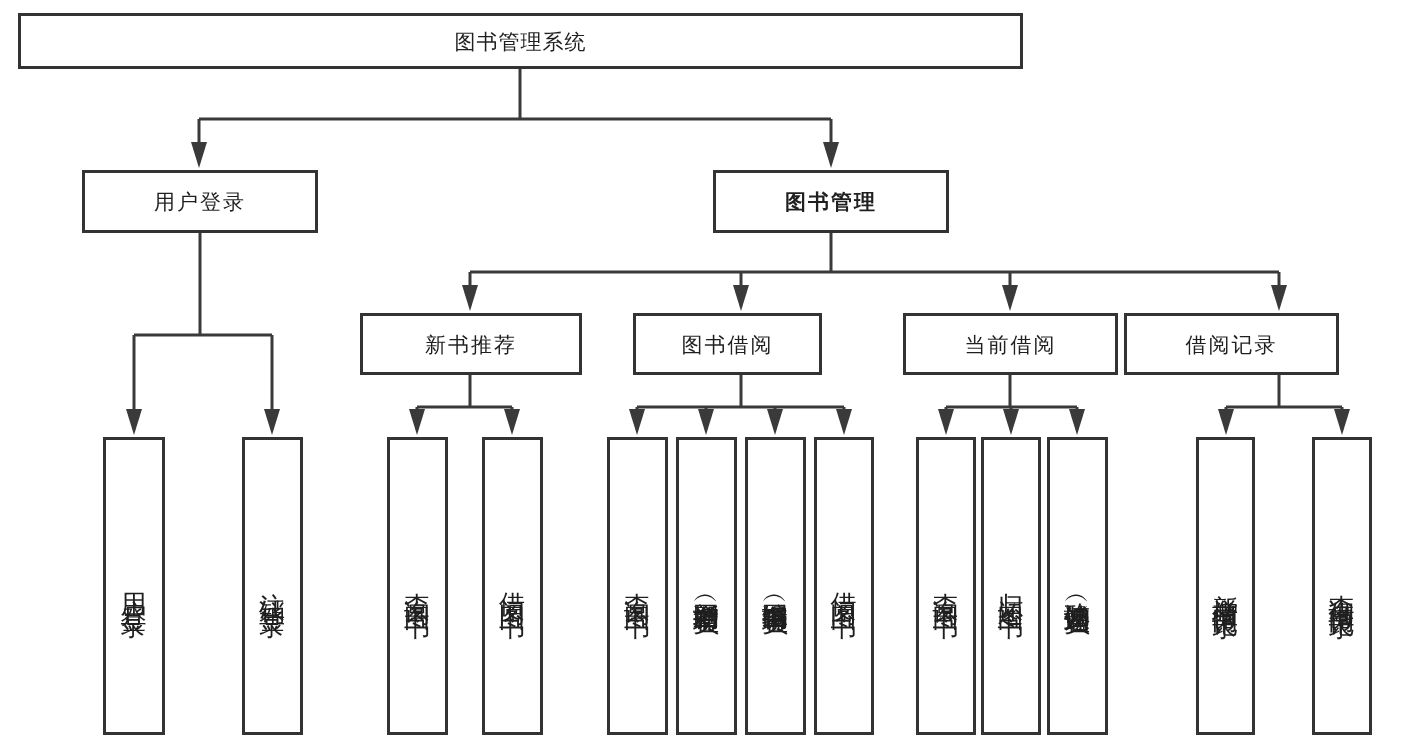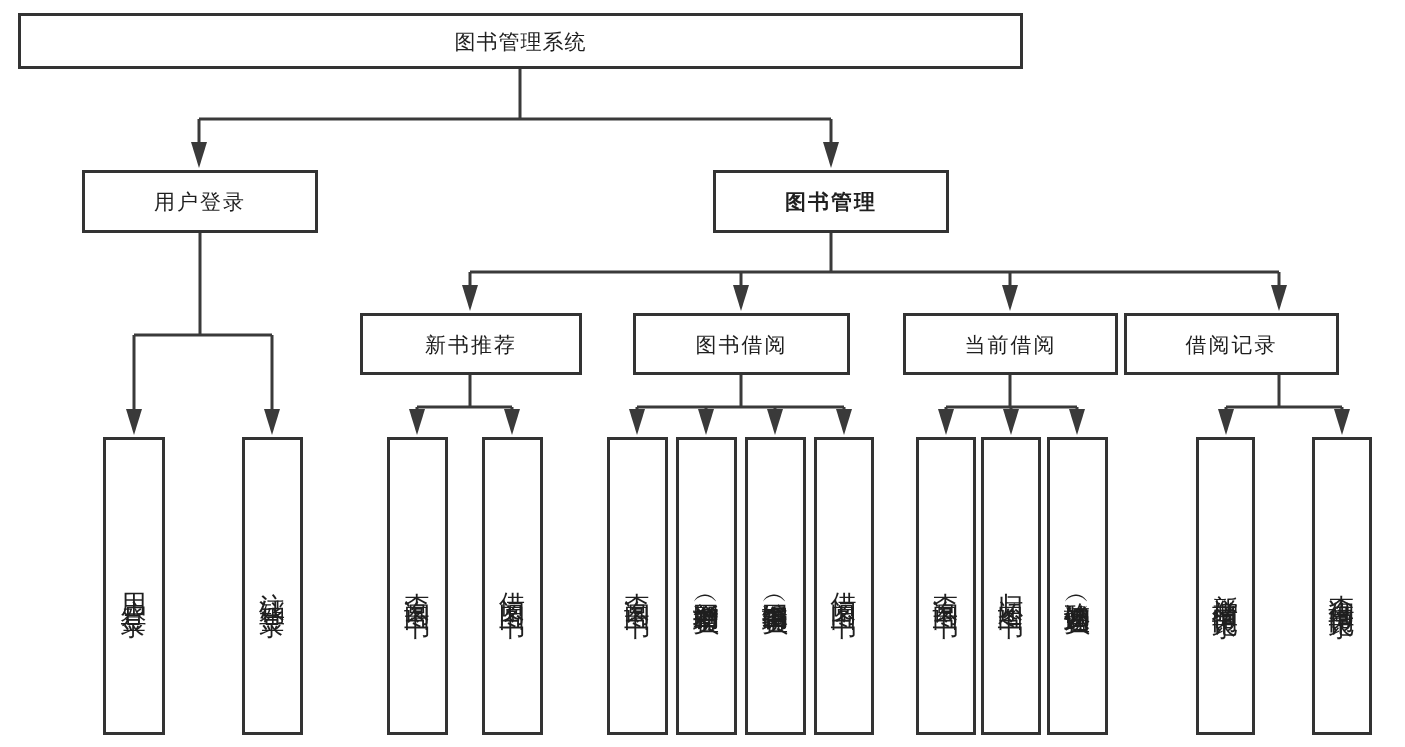--- a/index.html
+++ b/index.html
@@ -130,21 +130,21 @@
   <div class="box hbox" style="left:82px; top:170px; width:236px; height:63px;">
     <span>用户登录</span>
   </div>
   <div class="box hbox" style="left:713px; top:170px; width:236px; height:63px;font-weight:bold;">
     <span>图书管理</span>
   </div>
 
   <div class="box hbox" style="left:360px; top:313px; width:222px; height:62px;">
     <span>新书推荐</span>
   </div>
-  <div class="box hbox" style="left:633px; top:313px; width:217px; height:62px;">
+  <div class="box hbox" style="left:633px; top:313px; width:189px; height:62px;">
     <span>图书借阅</span>
   </div>
   <div class="box hbox" style="left:903px; top:313px; width:215px; height:62px;">
     <span>当前借阅</span>
   </div>
   <div class="box hbox" style="left:1124px; top:313px; width:215px; height:62px;">
     <span>借阅记录</span>
   </div>
 
   <div class="box leaf ls-wide" style="left:103px; width:62px;">

